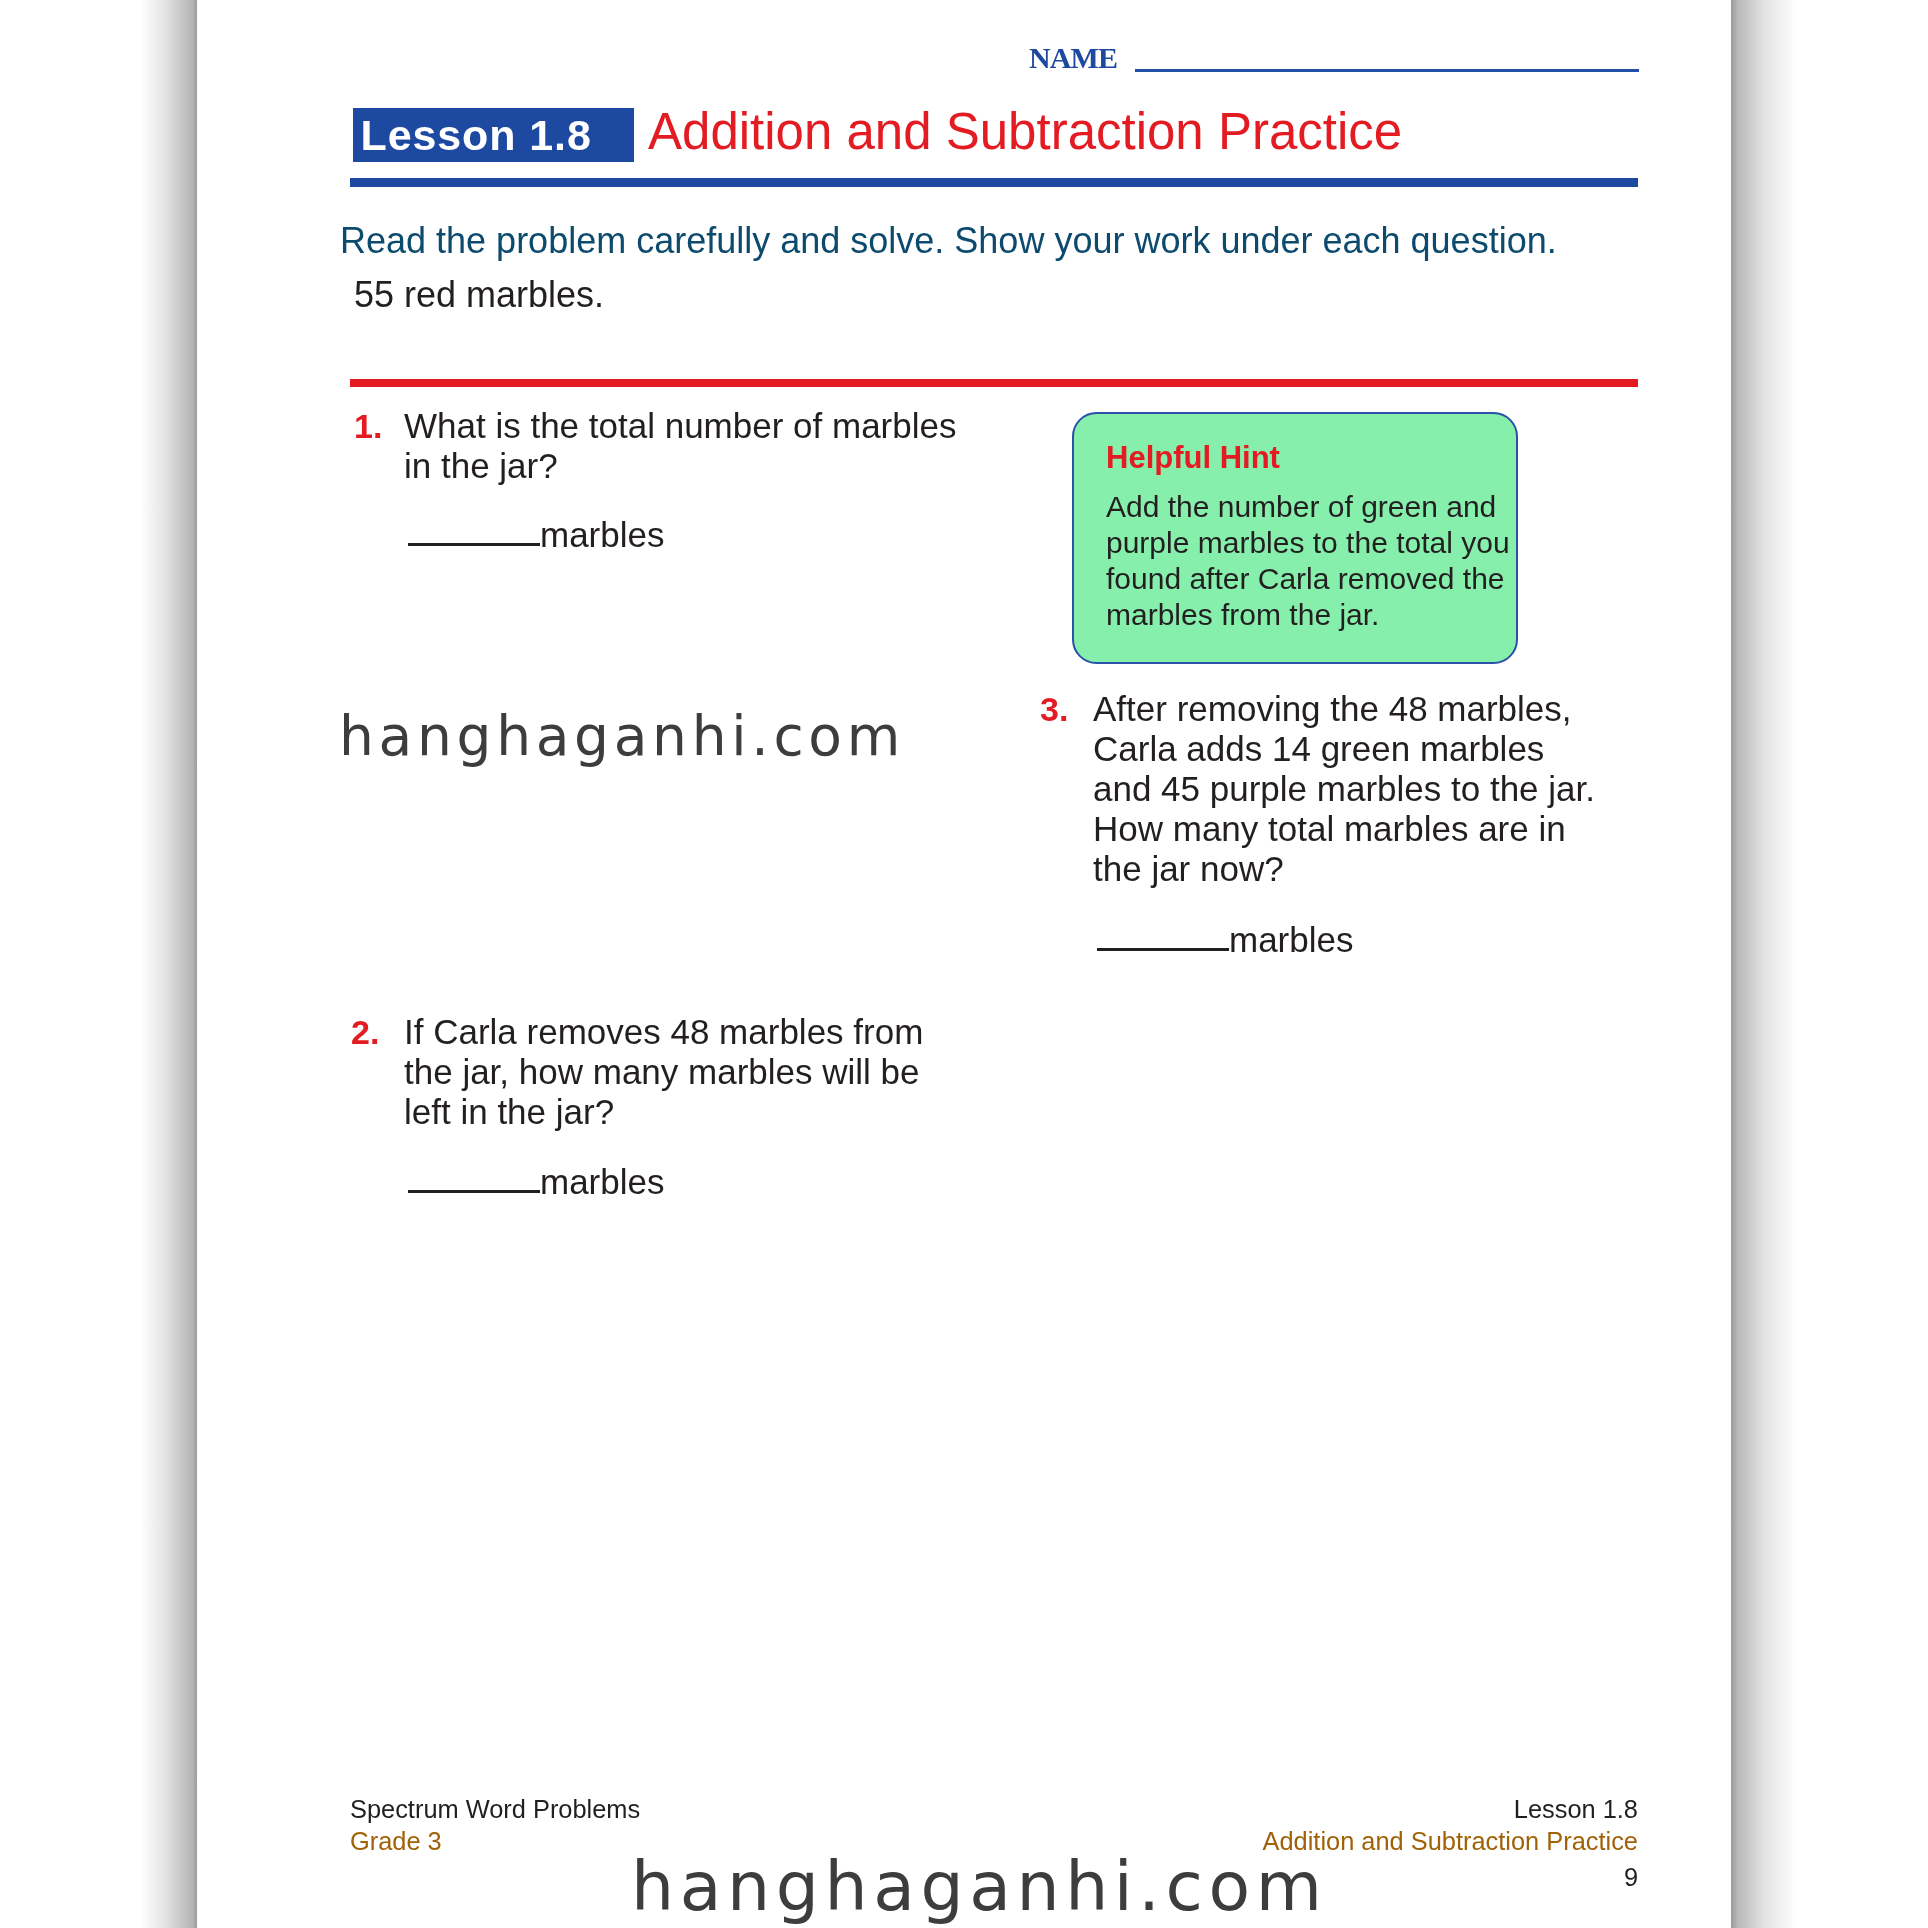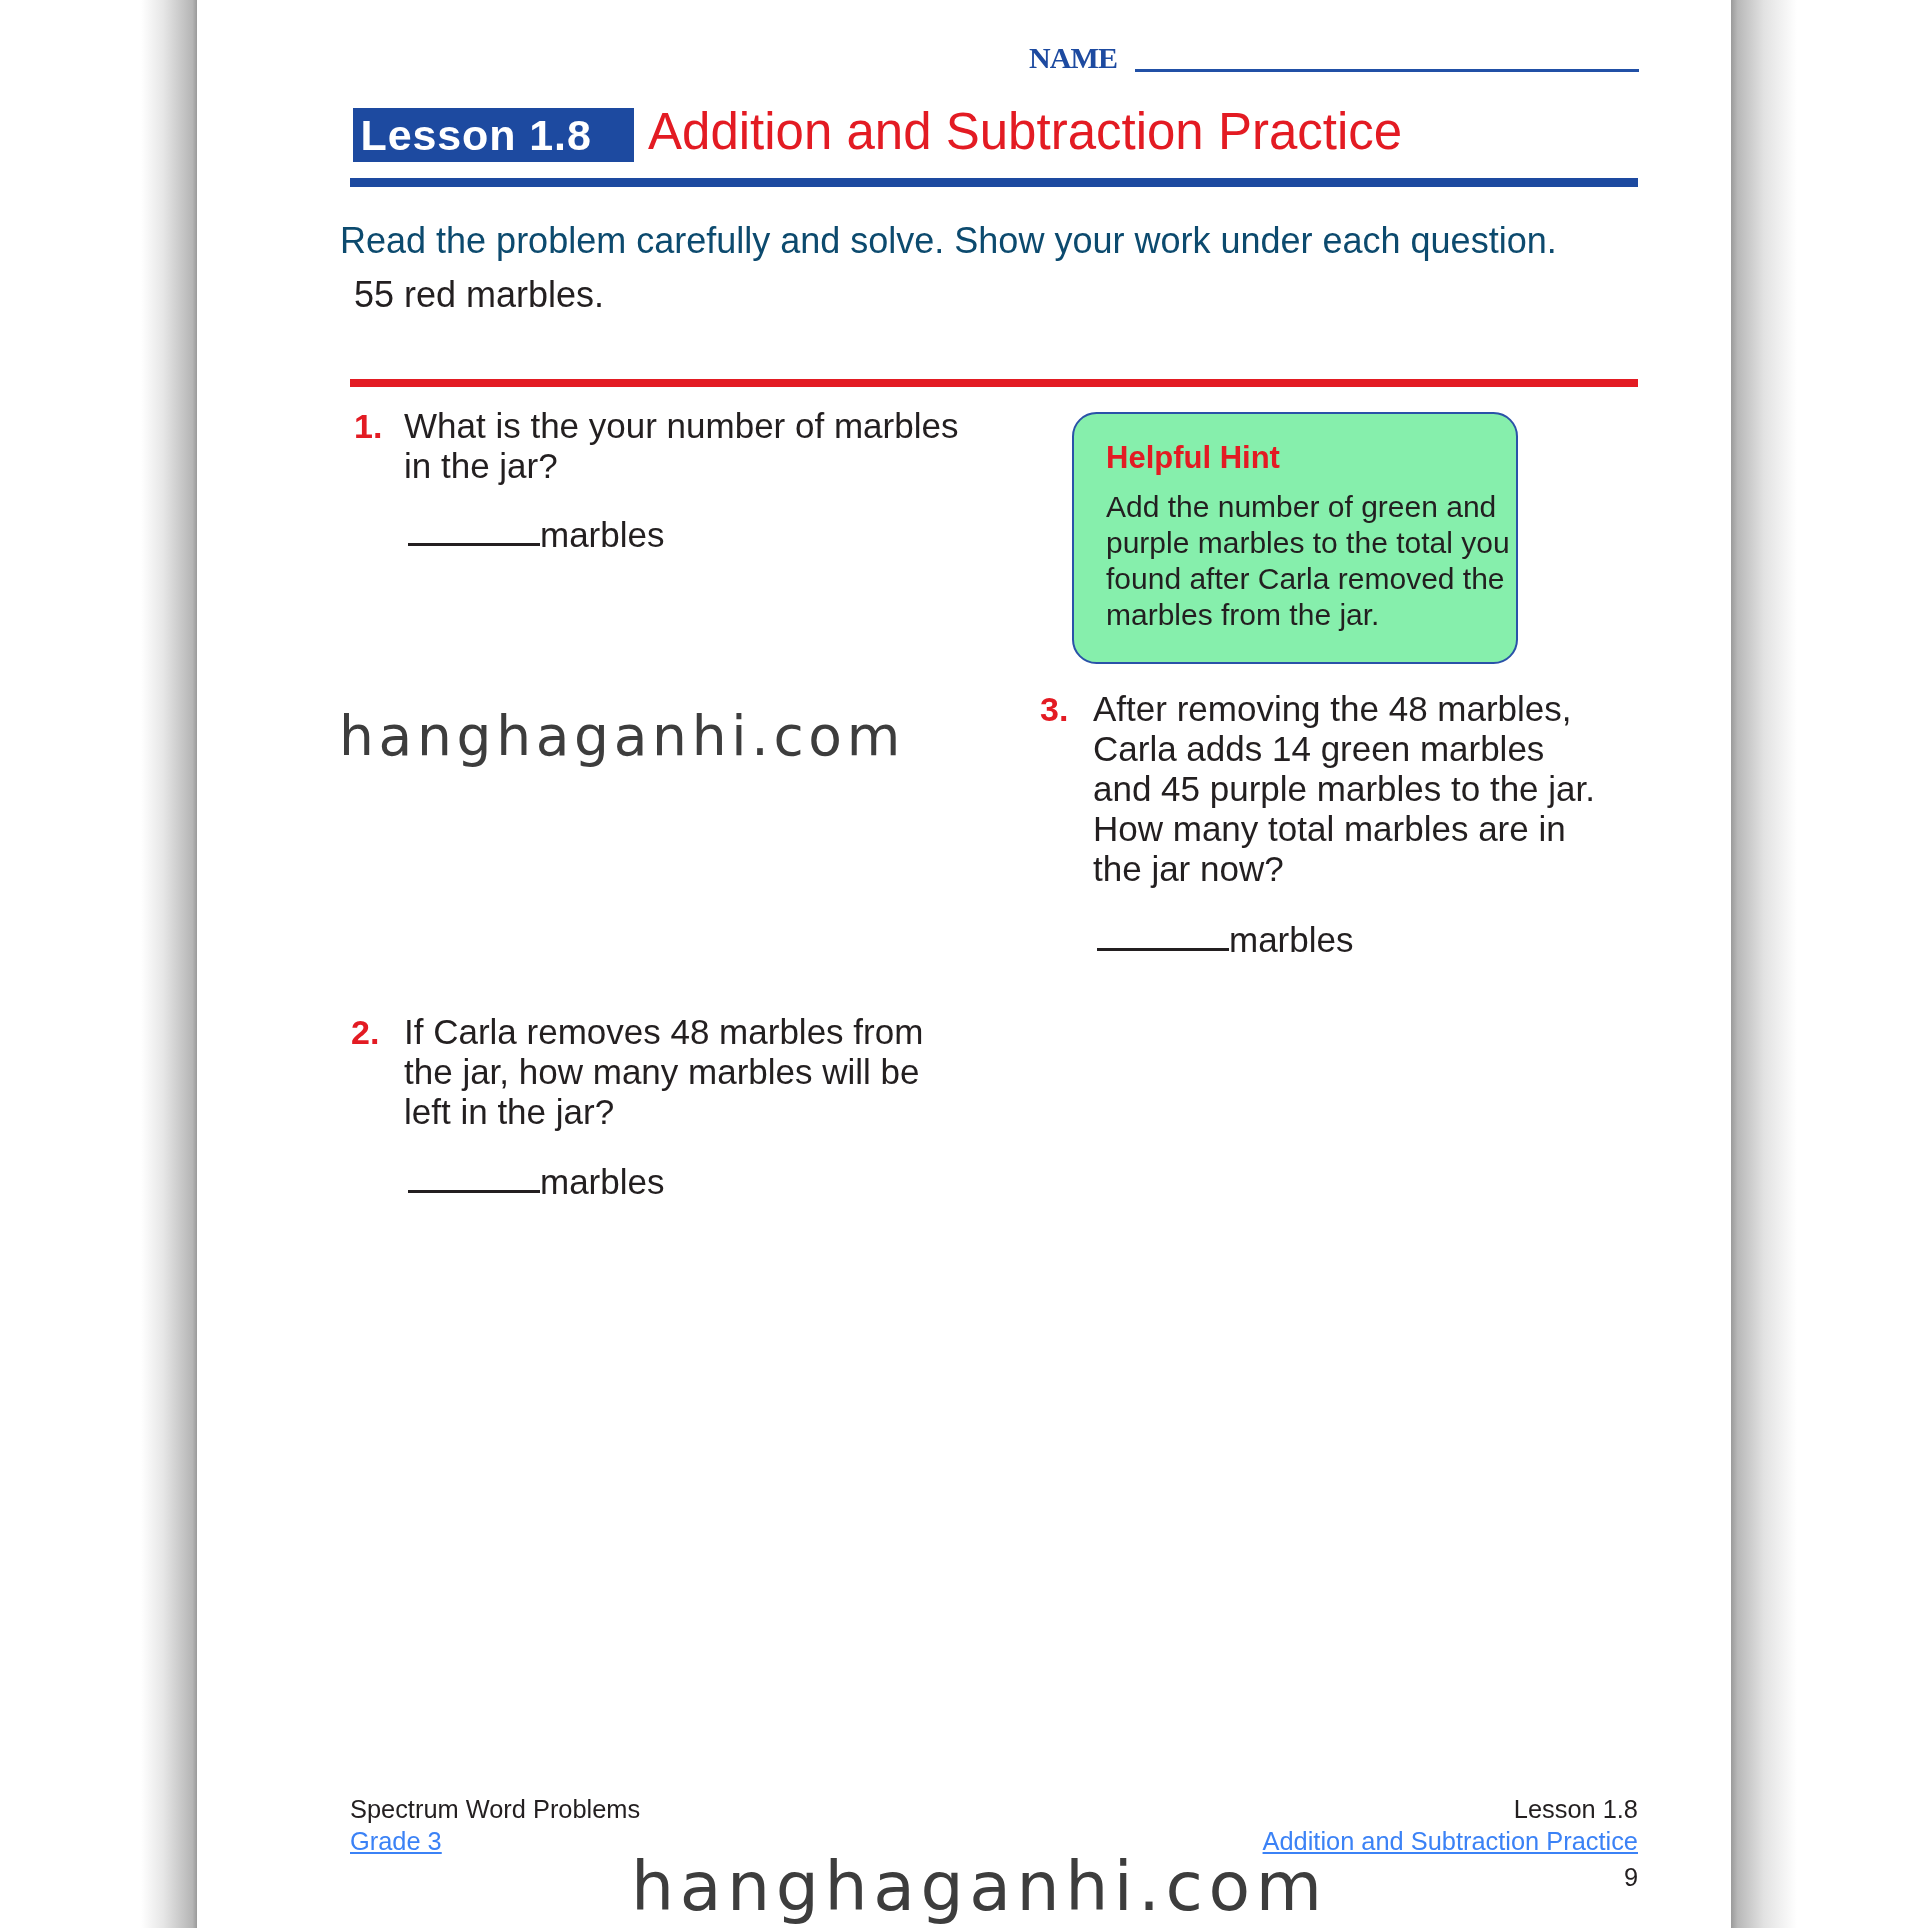--- a/index.html
+++ b/index.html
@@ -74,21 +74,21 @@
     white-space: nowrap;
   }
   .watermark {
     position: absolute; color: #3d3d3d; font-family: "DejaVu Sans", sans-serif; white-space: nowrap;
   }
   .wm1 { left: 339px; top: 704px; font-size: 55px; letter-spacing: 4.7px; }
   .wm2 { left: 631px; top: 1847px; font-size: 68px; letter-spacing: 5.6px; }
   .footer-left { left: 350px; top: 1793px; font-size: 25.4px; line-height: 32px; }
   .footer-right { right: 290px; top: 1793px; font-size: 25.4px; line-height: 32px; text-align: right; }
   .dark { color: #231f20; }
-  .red { color: #3b82f6; text-decoration: underline; }
+  .red { color: #a16207; }
   .page-num { position: absolute; right: 290px; top: 1863px; font-size: 25.4px; color: #231f20; }
 </style>
 </head>
 <body>
 
 <div class="shadow-left"></div>
 <div class="shadow-right"></div>
 <div class="page"></div>
 
 <div class="abs name-label">NAME</div>
@@ -99,21 +99,21 @@
 <div class="blue-rule"></div>
 
 <div class="abs instruction">Read the problem carefully and solve. Show your work under each question.</div>
 <div class="abs intro">
   <div>55 red marbles.</div>
 </div>
 <div class="red-rule"></div>
 
 <div class="qnum" style="left:354px; top:407px;">1.</div>
 <div class="qtext" style="left:404px; top:406px;">
-  <div>What is the your number of marbles</div>
+  <div>What is the total number of marbles</div>
   <div>in the jar?</div>
 </div>
 <div class="answer" style="left:408px; top:516px;">
   <div class="answer-line"></div>
   <div class="answer-unit">marbles</div>
 </div>
 
 <div class="hint-box">
   <div class="hint-title">Helpful Hint</div>
   <div class="hint-text">

